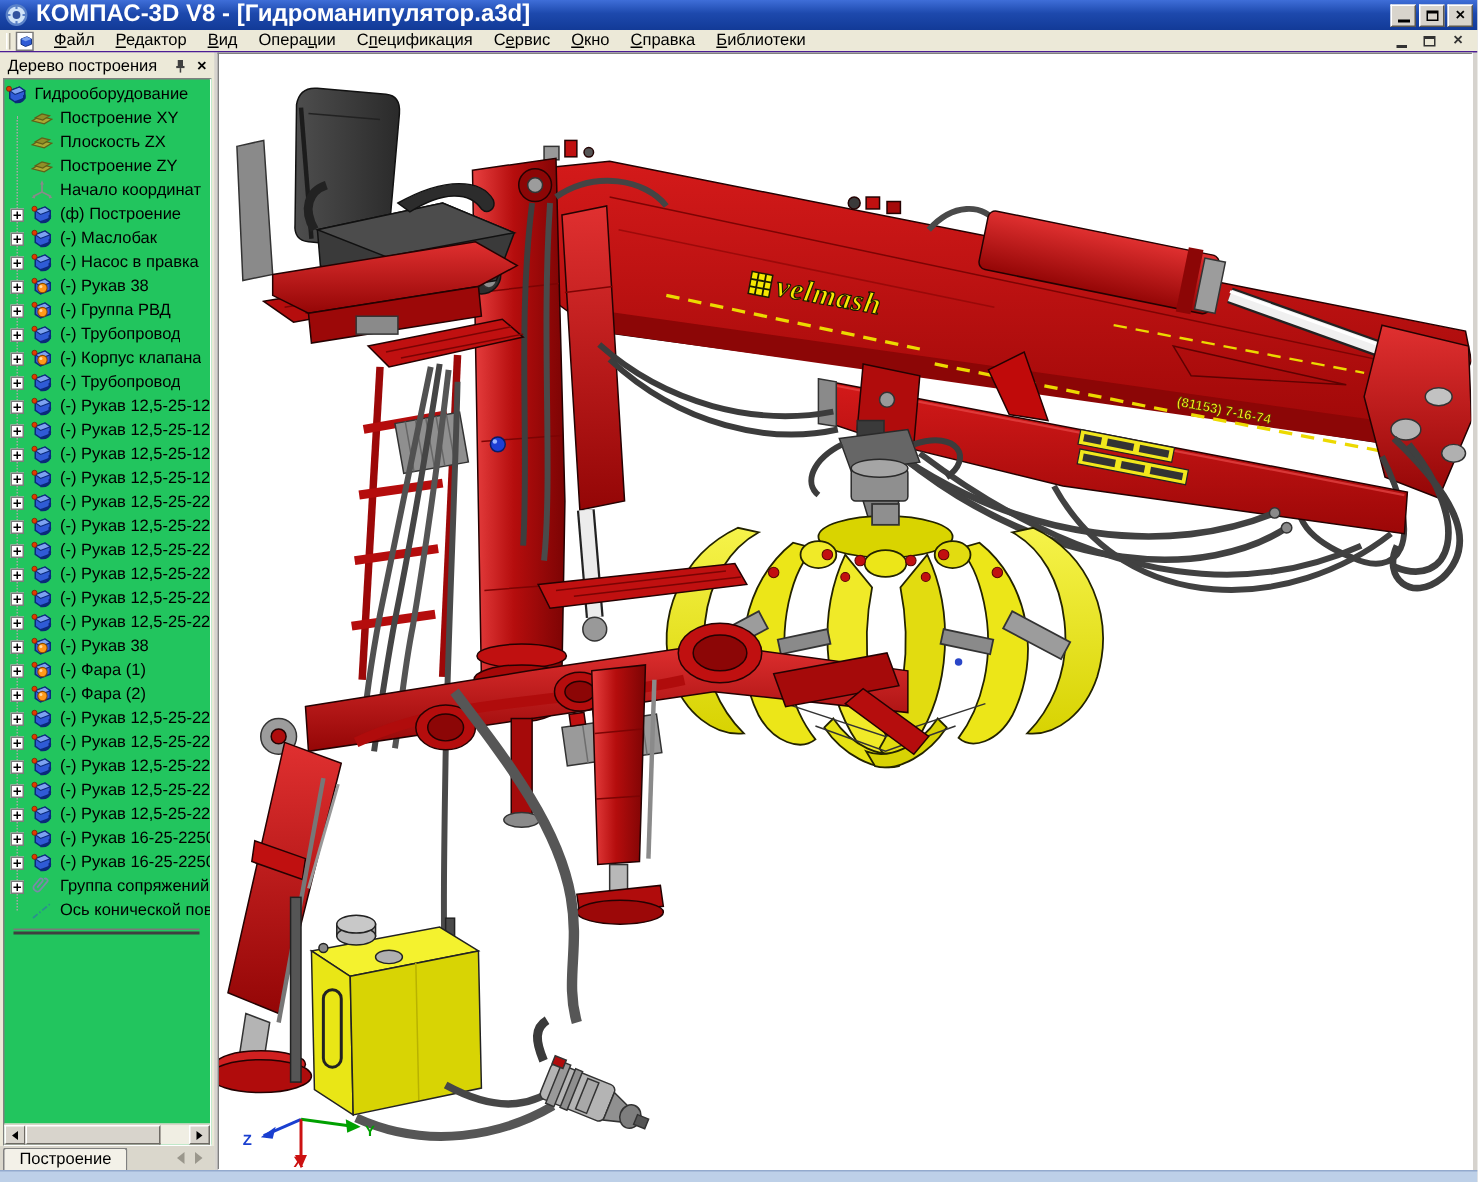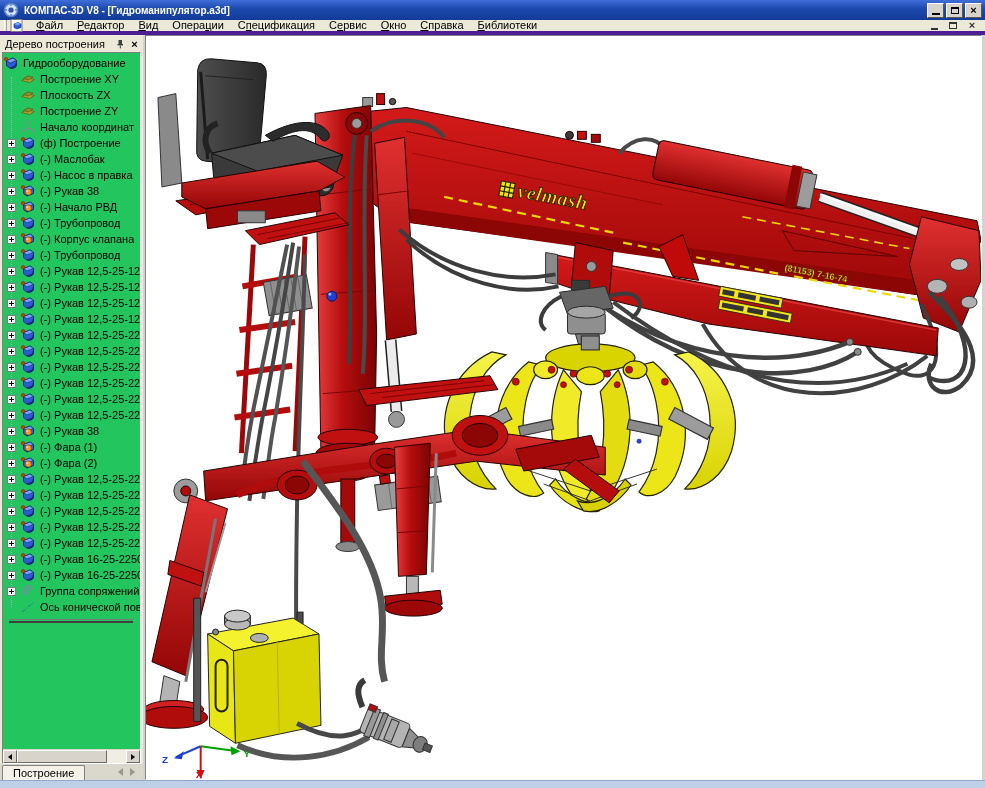--- a/index.html
+++ b/index.html
@@ -4,31 +4,31 @@
 <style>
   * { box-sizing: border-box; margin: 0; padding: 0; }
   html,body { width: 985px; height: 788px; overflow: hidden; }
   body { background:#d6d3ce; font-family:"Liberation Sans",sans-serif; font-size:11px; color:#000; }
   .app { width:985px; height:788px; display:flex; flex-direction:column; }
 
   
   .titlebar { height:20px; background:linear-gradient(180deg,#3f6ed8 0%,#1d49ad 45%,#123a97 100%);
     display:flex; align-items:center; padding:0 3px; flex:none; }
   .app-icon { width:16px; height:16px; flex:none; }
-  .title-text { color:#fff; font-weight:bold; font-size:10px; margin-left:5px; flex:1; white-space:nowrap; overflow:hidden; }
+  .title-text { color:#fff; font-weight:bold; font-size:16px; margin-left:5px; flex:1; white-space:nowrap; overflow:hidden; }
   .win-btns { display:flex; gap:2px; flex:none; }
   .wbtn { width:17px; height:15px; background:#d8d4cc; border:1px solid; border-color:#fff #5a574f #5a574f #fff;
     display:flex; align-items:center; justify-content:center; position:relative; }
   .g-min { width:8px; height:2px; background:#000; margin-top:8px; }
   .g-rest { width:8px; height:7px; border:1px solid #000; border-top:2px solid #000; position:relative; }
   .g-x { font-size:11px; font-weight:bold; line-height:13px; }
 
   
   .menubar { height:15px; background:#ece9d8; display:flex; align-items:center; padding:0 3px;
-    border-bottom:4px solid #4c1d95; flex:none; }
+    border-bottom:1px solid #4c1d95; flex:none; }
   .grip { width:3px; height:11px; border-left:1px solid #fff; border-right:1px solid #a6a294; margin:0 3px 0 1px; }
   .doc-icon { width:15px; height:13px; margin-right:4px; }
   .menu-items { display:flex; flex:1; }
   .menu-item { padding:0 7px; height:15px; line-height:14px; cursor:default; white-space:nowrap; }
   .menu-item u { text-decoration:underline; }
   .mdi-btns { display:flex; gap:5px; margin-right:3px; }
   .mbtn { width:14px; height:12px; display:flex; align-items:center; justify-content:center; color:#333; }
   .g-min2 { width:7px; height:2px; background:#333; margin-top:7px; }
   .g-rest2 { width:8px; height:7px; border:1px solid #333; border-top:2px solid #333; }
   .mbtn span { font-size:11px; font-weight:bold; line-height:11px; }
@@ -247,21 +247,21 @@
               </div>
               <div class="tree-row lvl1">
                 <div class="exp"></div>
                 <span style="width: 16px; height: 14px; flex: 0 0 auto; display: inline-block;"><svg class="ticon" viewBox="0 0 16 14">
                     <path d="M3.5,4.5 L10,2 L13.5,4.5 L13.5,9.5 L7,12 L3.5,9.5 Z" fill="#2f5bd6" stroke="#0a2a7a"></path>
                     <path d="M3.5,4.5 L10,2 L13.5,4.5 L7,7 Z" fill="#7da2f0" stroke="#0a2a7a" stroke-width="0.7"></path>
                     <circle cx="8.3" cy="8" r="3.1" fill="#ff9a1a" stroke="#8a4a00" stroke-width="0.7"></circle>
                     <circle cx="7.3" cy="7" r="1" fill="#ffd9a0"></circle>
                     <circle cx="3" cy="3.2" r="1.7" fill="#e23b00" stroke="#7a1d00" stroke-width="0.5"></circle>
                   </svg></span>
-                <span class="lbl">(-) Начало РВД</span>
+                <span class="lbl">(-) Группа РВД</span>
               </div>
               <div class="tree-row lvl1">
                 <div class="exp"></div>
                 <span style="width: 16px; height: 14px; flex: 0 0 auto; display: inline-block;"><svg class="ticon" viewBox="0 0 16 14">
                     <path d="M3.5,4.5 L10,2 L13.5,4.5 L13.5,9.5 L7,12 L3.5,9.5 Z" fill="#2f5bd6" stroke="#0a2a7a"></path>
                     <path d="M3.5,4.5 L10,2 L13.5,4.5 L7,7 Z" fill="#7da2f0" stroke="#0a2a7a" stroke-width="0.7"></path>
                     <path d="M7,12 C11,12.6 13.8,10.4 13.2,7.2" fill="none" stroke="#0a2a7a" stroke-width="1.6"></path>
                     <circle cx="3" cy="3.2" r="1.7" fill="#e23b00" stroke="#7a1d00" stroke-width="0.5"></circle>
                   </svg></span>
                 <span class="lbl">(-) Трубопровод</span>

